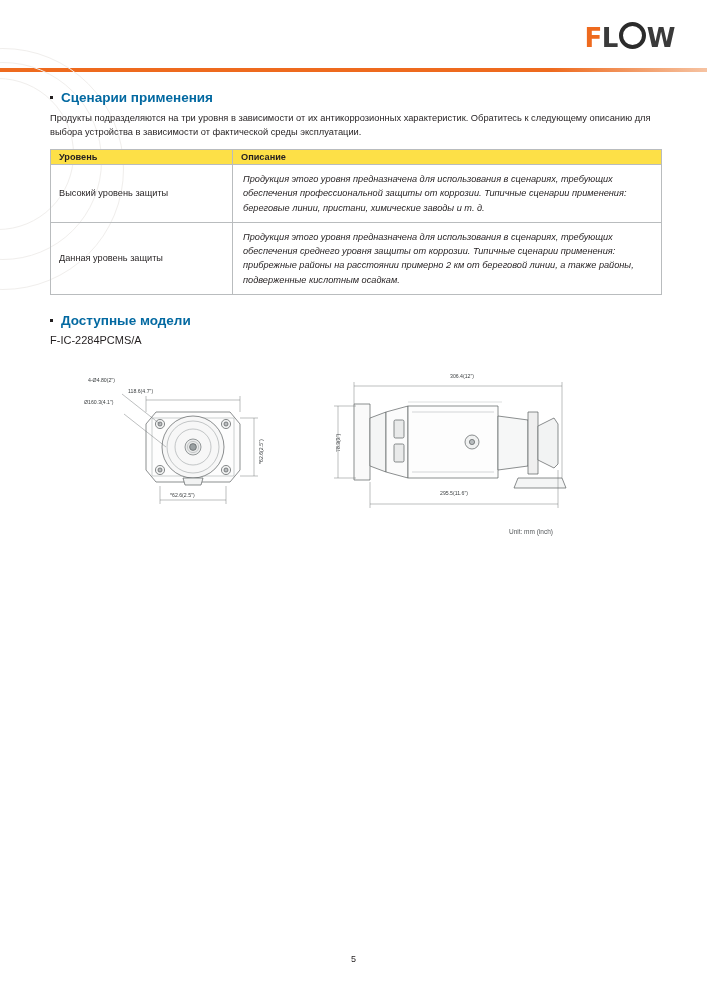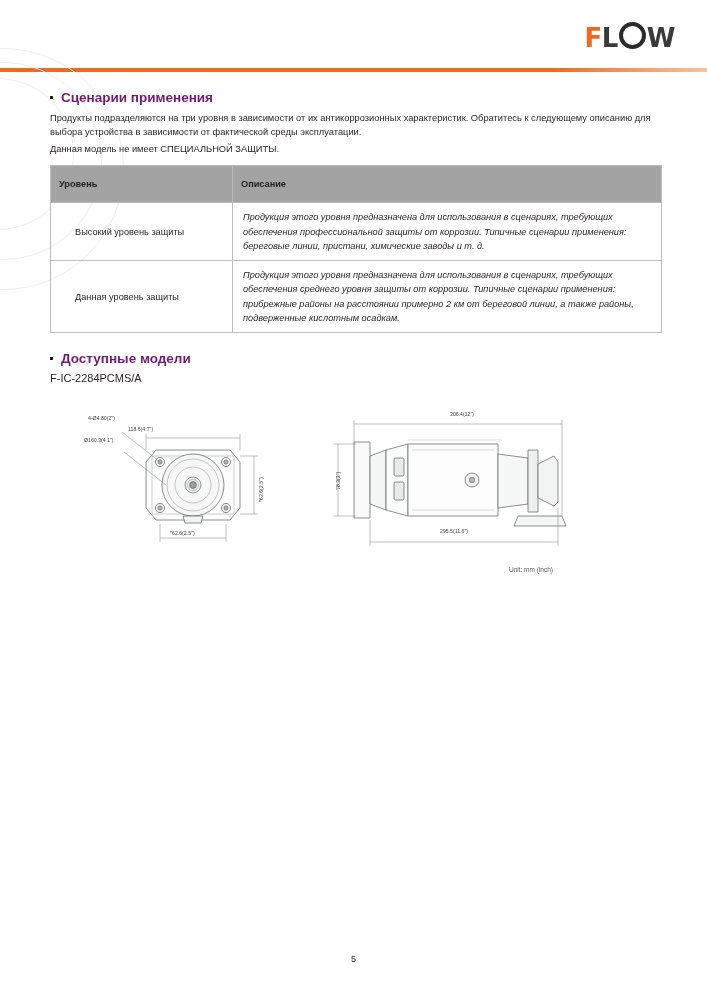--- a/index.html
+++ b/index.html
@@ -70,21 +70,21 @@
   
   .content {
     position: relative;
     padding: 0 50px;
   }
 
   h2.section {
     font-size: 13.5px;
     font-weight: bold;
     margin: 18px 0 6px 0;
-    color: #701a75;
+    color: #0369a1;
     position: relative;
     padding-left: 11px;
   }
   h2.section::before {
     content: "";
     position: absolute;
     left: 0;
     top: 6px;
     width: 3px;
     height: 3px;
@@ -111,27 +111,27 @@
     width: 612px;
     margin-top: 9px;
     table-layout: fixed;
   }
   table.levels th,
   table.levels td {
     border: 1px solid #b9bcbe;
     vertical-align: middle;
     font-size: 9.2px;
     line-height: 1.55;
-    padding: 6px 24px;
+    padding: 6px 8px;
   }
   table.levels th {
-    background: #a3a3a3;
+    background: #fde047;
     font-weight: bold;
     text-align: left;
-    padding: 11px 8px;
+    padding: 0 8px;
   }
   table.levels col.c1 { width: 182px; }
   table.levels td.desc {
     padding: 7px 10px;
     font-style: italic;
   }
 
   
   .drawings {
     position: relative;
@@ -179,21 +179,20 @@
 </div>
 
 <div class="arc a1"></div>
 <div class="arc a2"></div>
 <div class="arc a3"></div>
 
 <div class="content">
 
   <h2 class="section">Сценарии применения</h2>
   <p class="body">Продукты подразделяются на три уровня в зависимости от их антикоррозионных характеристик. Обратитесь к следующему описанию для выбора устройства в зависимости от фактической среды эксплуатации.</p>
-  <p class="body">Данная модель не имеет СПЕЦИАЛЬНОЙ ЗАЩИТЫ.</p>
 
   <table class="levels">
     <colgroup>
         <col class="c1">
         <col>
       </colgroup>
     <thead>
       <tr>
         <th>Уровень</th>
         <th>Описание</th>

